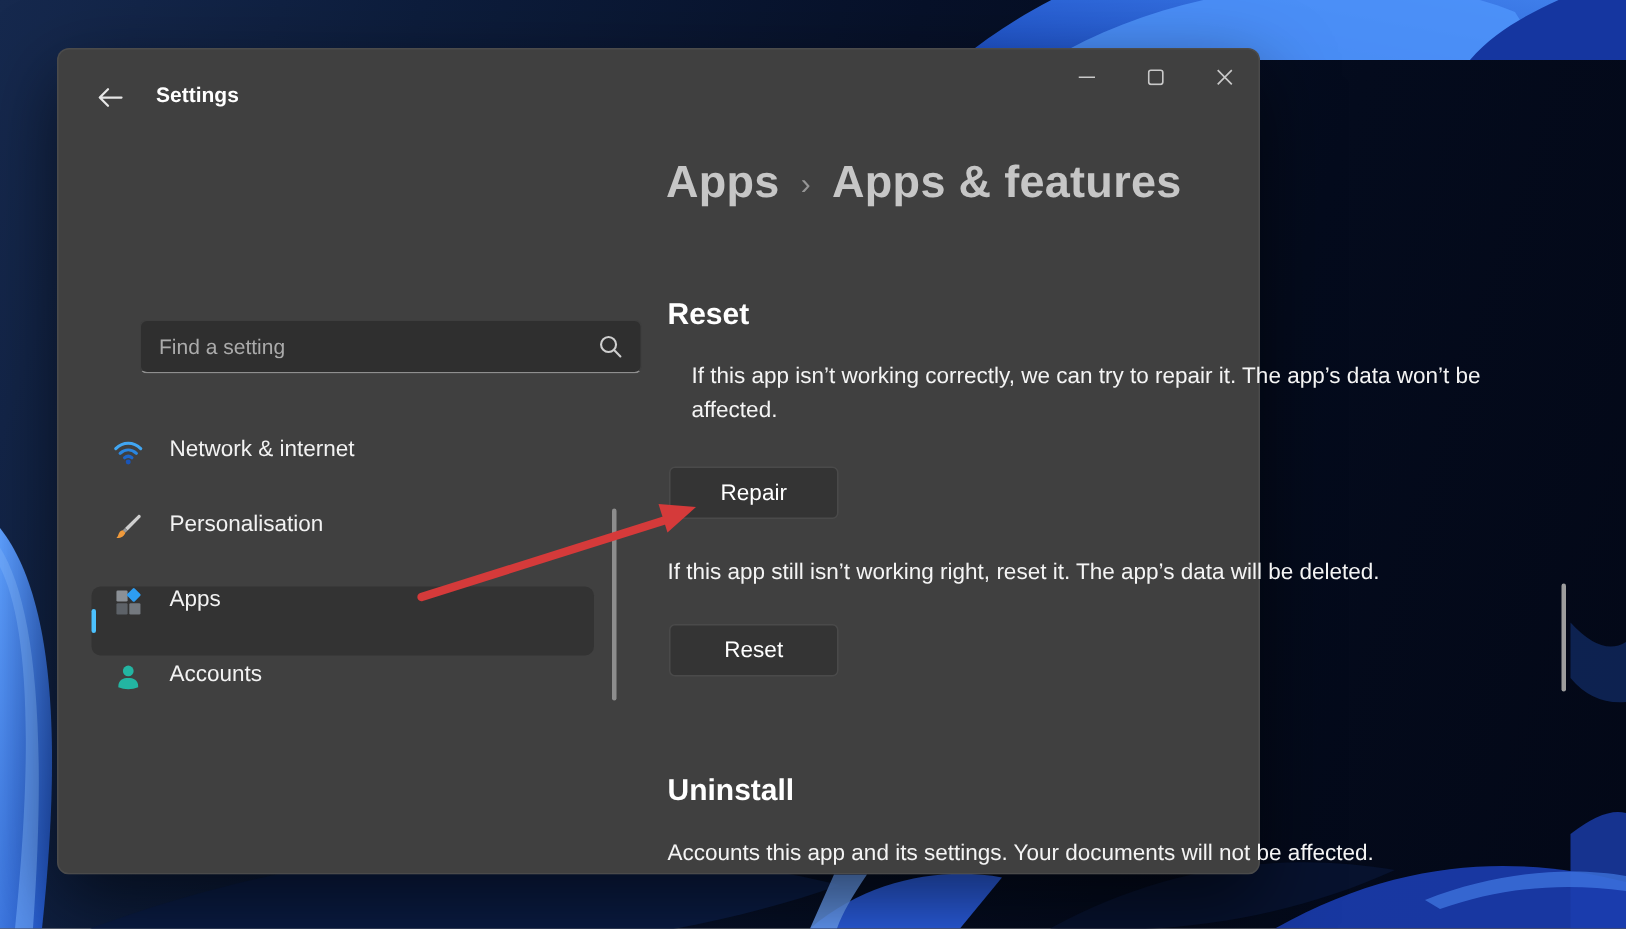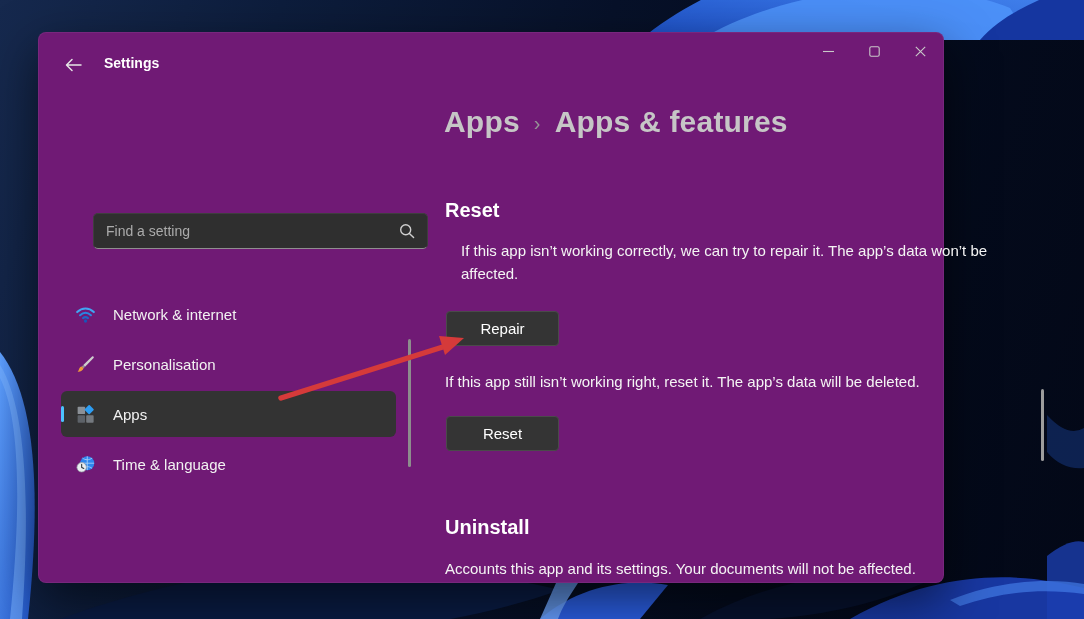--- a/index.html
+++ b/index.html
@@ -6,43 +6,43 @@
   html,body { width:1084px; height:619px; overflow:hidden; }
   body {
     font-family:"Liberation Sans","DejaVu Sans",sans-serif;
     position:relative;
     background:linear-gradient(108deg,#16294e 0%,#0d1d3c 22%,#071129 48%,#040b1d 72%,#030817 100%);
   }
   
   .wallpaper { position:absolute; inset:0; z-index:0; }
   
   .app-window {
-    position:absolute; left:38px; top:32px; width:906px; height:551px;
-    background:#701a75; border-radius:8px; z-index:2;
+    position:absolute; left:38px; top:32px; width:802px; height:551px;
+    background:#404040; border-radius:8px; z-index:2;
     box-shadow:0 18px 50px rgba(0,0,0,.55);
     border:1px solid rgba(255,255,255,.06);
   }
   .titlebar { position:absolute; left:0; top:0; right:0; height:40px; }
   .back-button { position:absolute; left:20px; top:18px; width:28px; height:28px;
     display:flex; align-items:center; justify-content:center; border-radius:4px; cursor:pointer; }
   .app-title { position:absolute; left:65px; top:22px; font-size:14px; font-weight:700; color:#ffffff; }
   .window-controls { position:absolute; right:0; top:0; display:flex; height:36px; }
   .wc-btn { width:46px; height:36px; display:flex; align-items:center; justify-content:center; }
   .wc-btn svg { display:block; }
   
   .search-box { position:absolute; left:22px; top:180px; width:335px; height:36px;
     background:#2f2f2f; border:1px solid #3e3e3e; border-bottom:1px solid #8f8f8f;
     border-radius:5px; display:flex; align-items:center; padding:0 12px;margin-left:32px; }
   .search-box input { flex:1; background:transparent; border:none; outline:none;
     font-family:inherit; font-size:14px; color:#e8e8e8; }
   .search-box input::placeholder { color:#ababab; }
   .search-icon-wrap { width:16px; height:16px; flex:0 0 auto; }
   .nav { position:absolute; left:22px; top:258px; width:335px; }
   .nav-item { position:relative; height:46px; margin-bottom:4px; border-radius:6px;
-    display:flex; align-items:center; padding-left:14px; cursor:pointer; }
+    display:flex; align-items:flex-start; padding-left:14px; cursor:pointer; }
   .nav-item.selected { background:#333333; }
   .accent-pill { position:absolute; left:0px; top:15px; width:3px; height:16px;
     border-radius:2px; }
   .nav-icon { width:21px; height:21px; margin-right:17px; flex:0 0 auto; }
   .nav-label { font-size:15px; color:#f2f2f2; }
   .sidebar-scrollbar { position:absolute; left:369px; top:306px; width:3px; height:128px;
     background:#8d8d8d; border-radius:2px; }
   .main-scrollbar { position:absolute; left:1002px; top:356px; width:3px; height:72px;
     background:#9d9d9d; border-radius:2px; }
   
@@ -163,32 +163,30 @@
         <svg width="21" height="21" viewBox="0 0 24 24">
           <rect x="3" y="3" width="8.5" height="8.5" rx="1" fill="#8b9096"></rect>
           <rect x="3" y="12.8" width="8.5" height="8.5" rx="1" fill="#5d6268"></rect>
           <rect x="12.8" y="12.8" width="8.5" height="8.5" rx="1" fill="#74797f"></rect>
           <rect x="12.2" y="2.4" width="8" height="8" rx="1" transform="rotate(45 16.2 6.4)" fill="#2d9df2"></rect>
         </svg>
       </span>
       <span class="nav-label">Apps</span>
     </div>
 
-
     <div class="nav-item">
       <span class="nav-icon">
         <svg width="21" height="21" viewBox="0 0 24 24">
-          <circle cx="14" cy="10.5" r="8" fill="#2e86ef"></circle>
-          <path d="M6.2 10.5 H21.8 M14 2.6 V18.4 M8.5 4.6 C11.8 7.2 16.2 7.2 19.5 4.6 M8.5 16.4 C11.8 13.8 16.2 13.8 19.5 16.4" stroke="#a8cff8" stroke-width="1" fill="none"></path>
-          <circle cx="7.6" cy="15.2" r="5.4" fill="#e9edf1" stroke="#8e979e" stroke-width="0.8"></circle>
-          <path d="M7.6 11.8 V15.2 L10 16.6" stroke="#3a4248" stroke-width="1.3" fill="none" stroke-linecap="round"></path>
-        </svg>
-      </span>
-      <span class="nav-label">Time &amp; language</span>
-    </div>
+          <circle cx="12" cy="7.2" r="4.1" fill="#23b5a2"></circle>
+          <path d="M4.4 19.6 C4.4 13.8 8 12.6 12 12.6 C16 12.6 19.6 13.8 19.6 19.6 C14.8 21.6 9.2 21.6 4.4 19.6 Z" fill="#23b5a2"></path>
+        </svg>
+      </span>
+      <span class="nav-label">Accounts</span>
+    </div>
+
 
 
   </div>
 
   <div class="sidebar-scrollbar"></div>
 
   <div class="breadcrumb">
     <span>Apps</span>
     <span class="crumb-sep">›</span>
     <span>Apps &amp; features</span>

